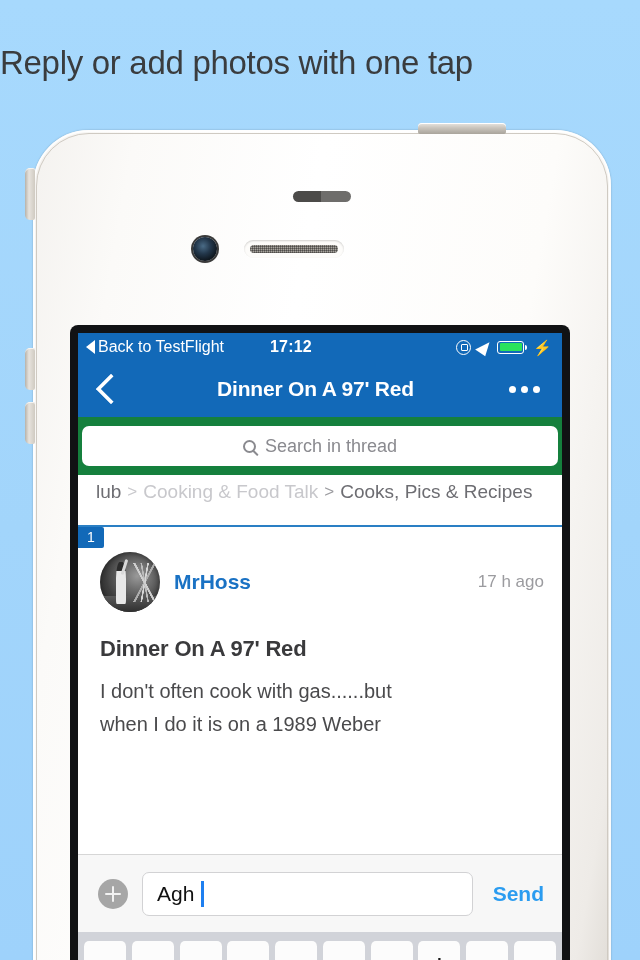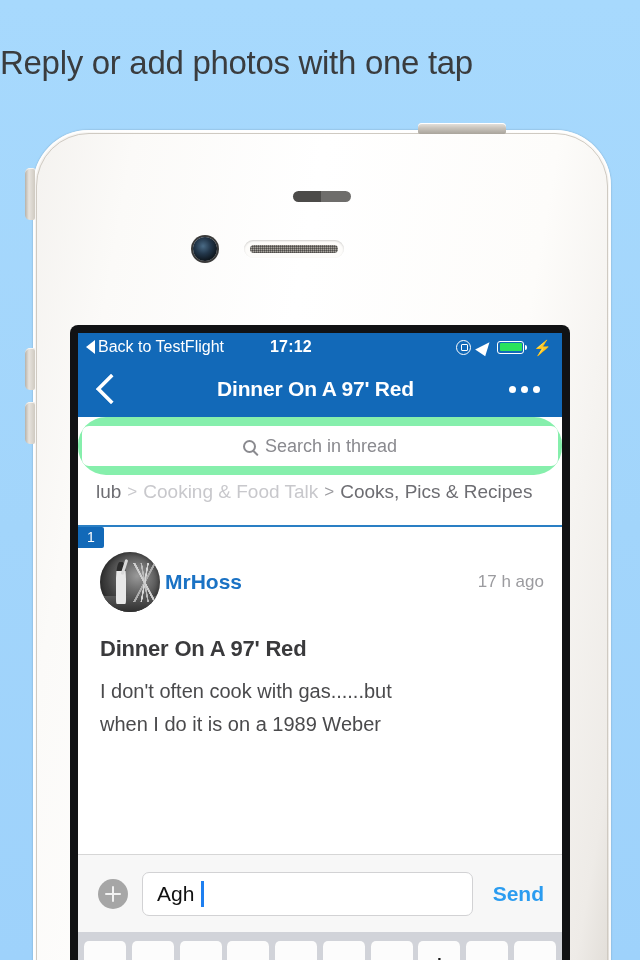--- a/index.html
+++ b/index.html
@@ -145,21 +145,21 @@
   }
   .nav-back {
     width:22px;height:22px;border-left:4px solid #fff;border-bottom:4px solid #fff;
     transform: rotate(45deg); margin-left:4px; border-radius:1px;
   }
   .nav-title { flex:1; text-align:center; font-size:21px; font-weight:bold; letter-spacing:-.2px; }
   .nav-dots { display:flex; gap:5px; margin-right:4px; }
   .nav-dots span{ width:7px;height:7px;border-radius:50%;background:#fff; display:block;}
 
   
-  .searchwrap { background:#86efac; padding:9px 4px;border-radius:28px; }
+  .searchwrap { background:#15803d; padding:9px 4px; }
   .searchfield {
     height:40px; background:#fff; border-radius:7px;
     display:flex; align-items:center; justify-content:center; gap:9px;
     color:#8a8a8f; font-size:18px;
   }
   .mag { width:13px;height:13px;border:2px solid #8a8a8f;border-radius:50%;position:relative;}
   .mag::after{content:"";position:absolute;right:-5px;bottom:-3px;width:7px;height:2px;background:#8a8a8f;transform:rotate(45deg);border-radius:1px;}
 
   
   .crumbs {
@@ -202,21 +202,21 @@
     background:
       linear-gradient(62deg, transparent 46%, #cfcfcf 47% 51%, transparent 52%),
       linear-gradient(80deg, transparent 46%, #bcbcbc 47% 51%, transparent 52%),
       linear-gradient(100deg, transparent 46%, #d6d6d6 47% 51%, transparent 52%),
       linear-gradient(118deg, transparent 46%, #aeaeae 47% 51%, transparent 52%);
   }
   .avatar .ground{
     position:absolute; left:0; bottom:0; width:100%; height:26%;
     background: linear-gradient(180deg,#5a5a5a,#2f2f2f);
   }
-  .author { color:#1a72c4; font-weight:bold; font-size:21px; margin-left:5px; }
+  .author { color:#1a72c4; font-weight:bold; font-size:21px; margin-left:14px; }
   .ago { margin-left:auto; color:#9b9b9f; font-size:17px; }
   .post-title { font-size:22px; font-weight:bold; color:#3a3a3c; padding:24px 22px 0; letter-spacing:-.2px; }
   .post-body { font-size:20px; color:#4a4a4c; padding:13px 22px 0; line-height:1.65; }
 
   
   .composer {
     position:absolute; left:0; right:0; bottom:78px;
     background:#f7f7f7; border-top:1px solid #d6d6d6;
     height:78px; display:flex; align-items:center; padding:0 12px 0 20px; gap:14px;
   }

